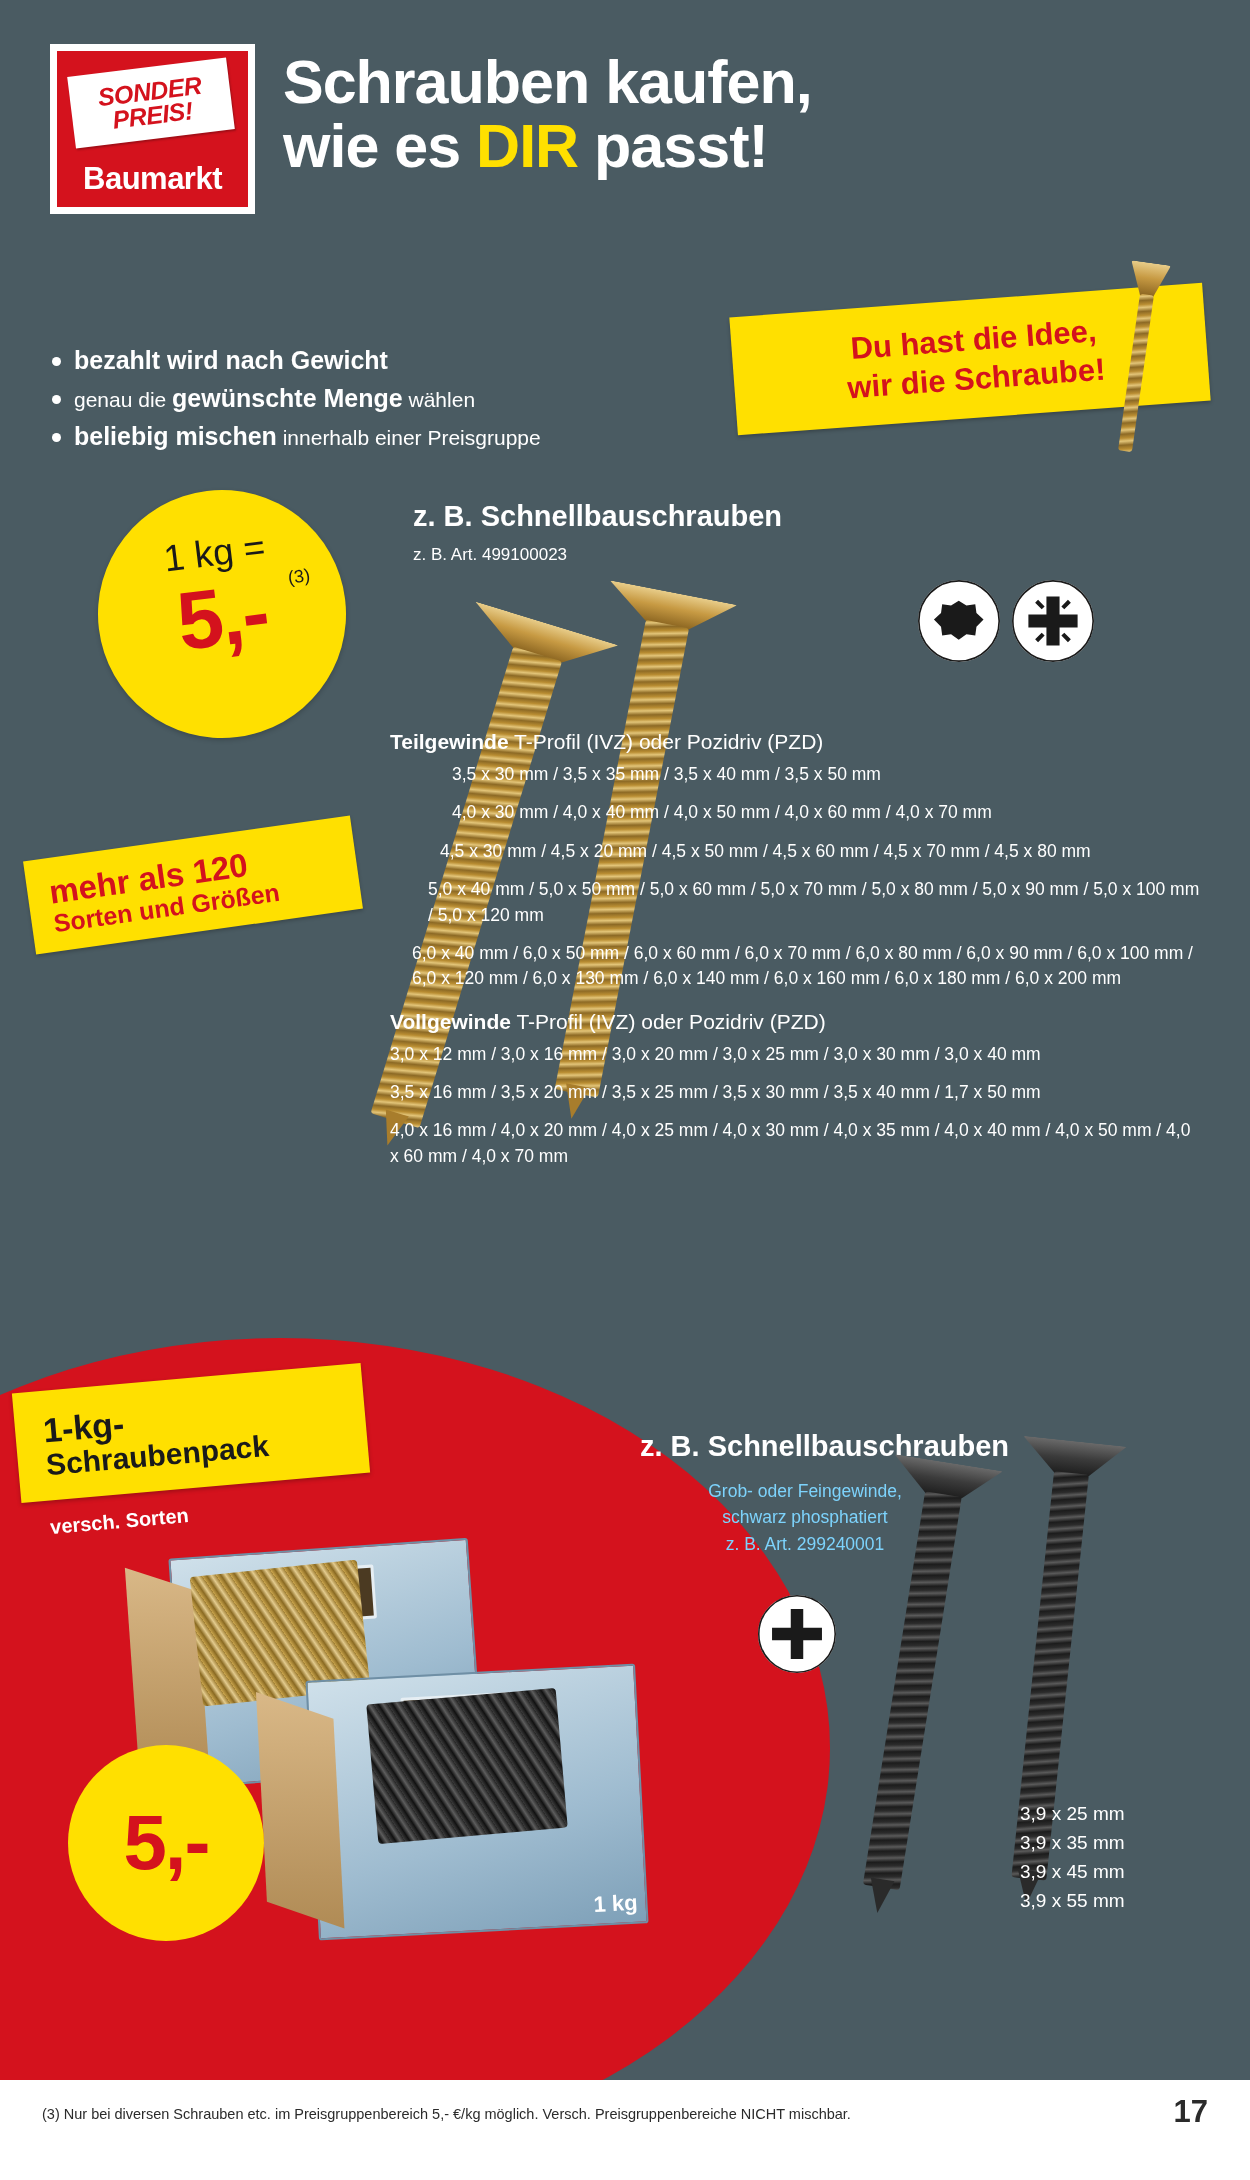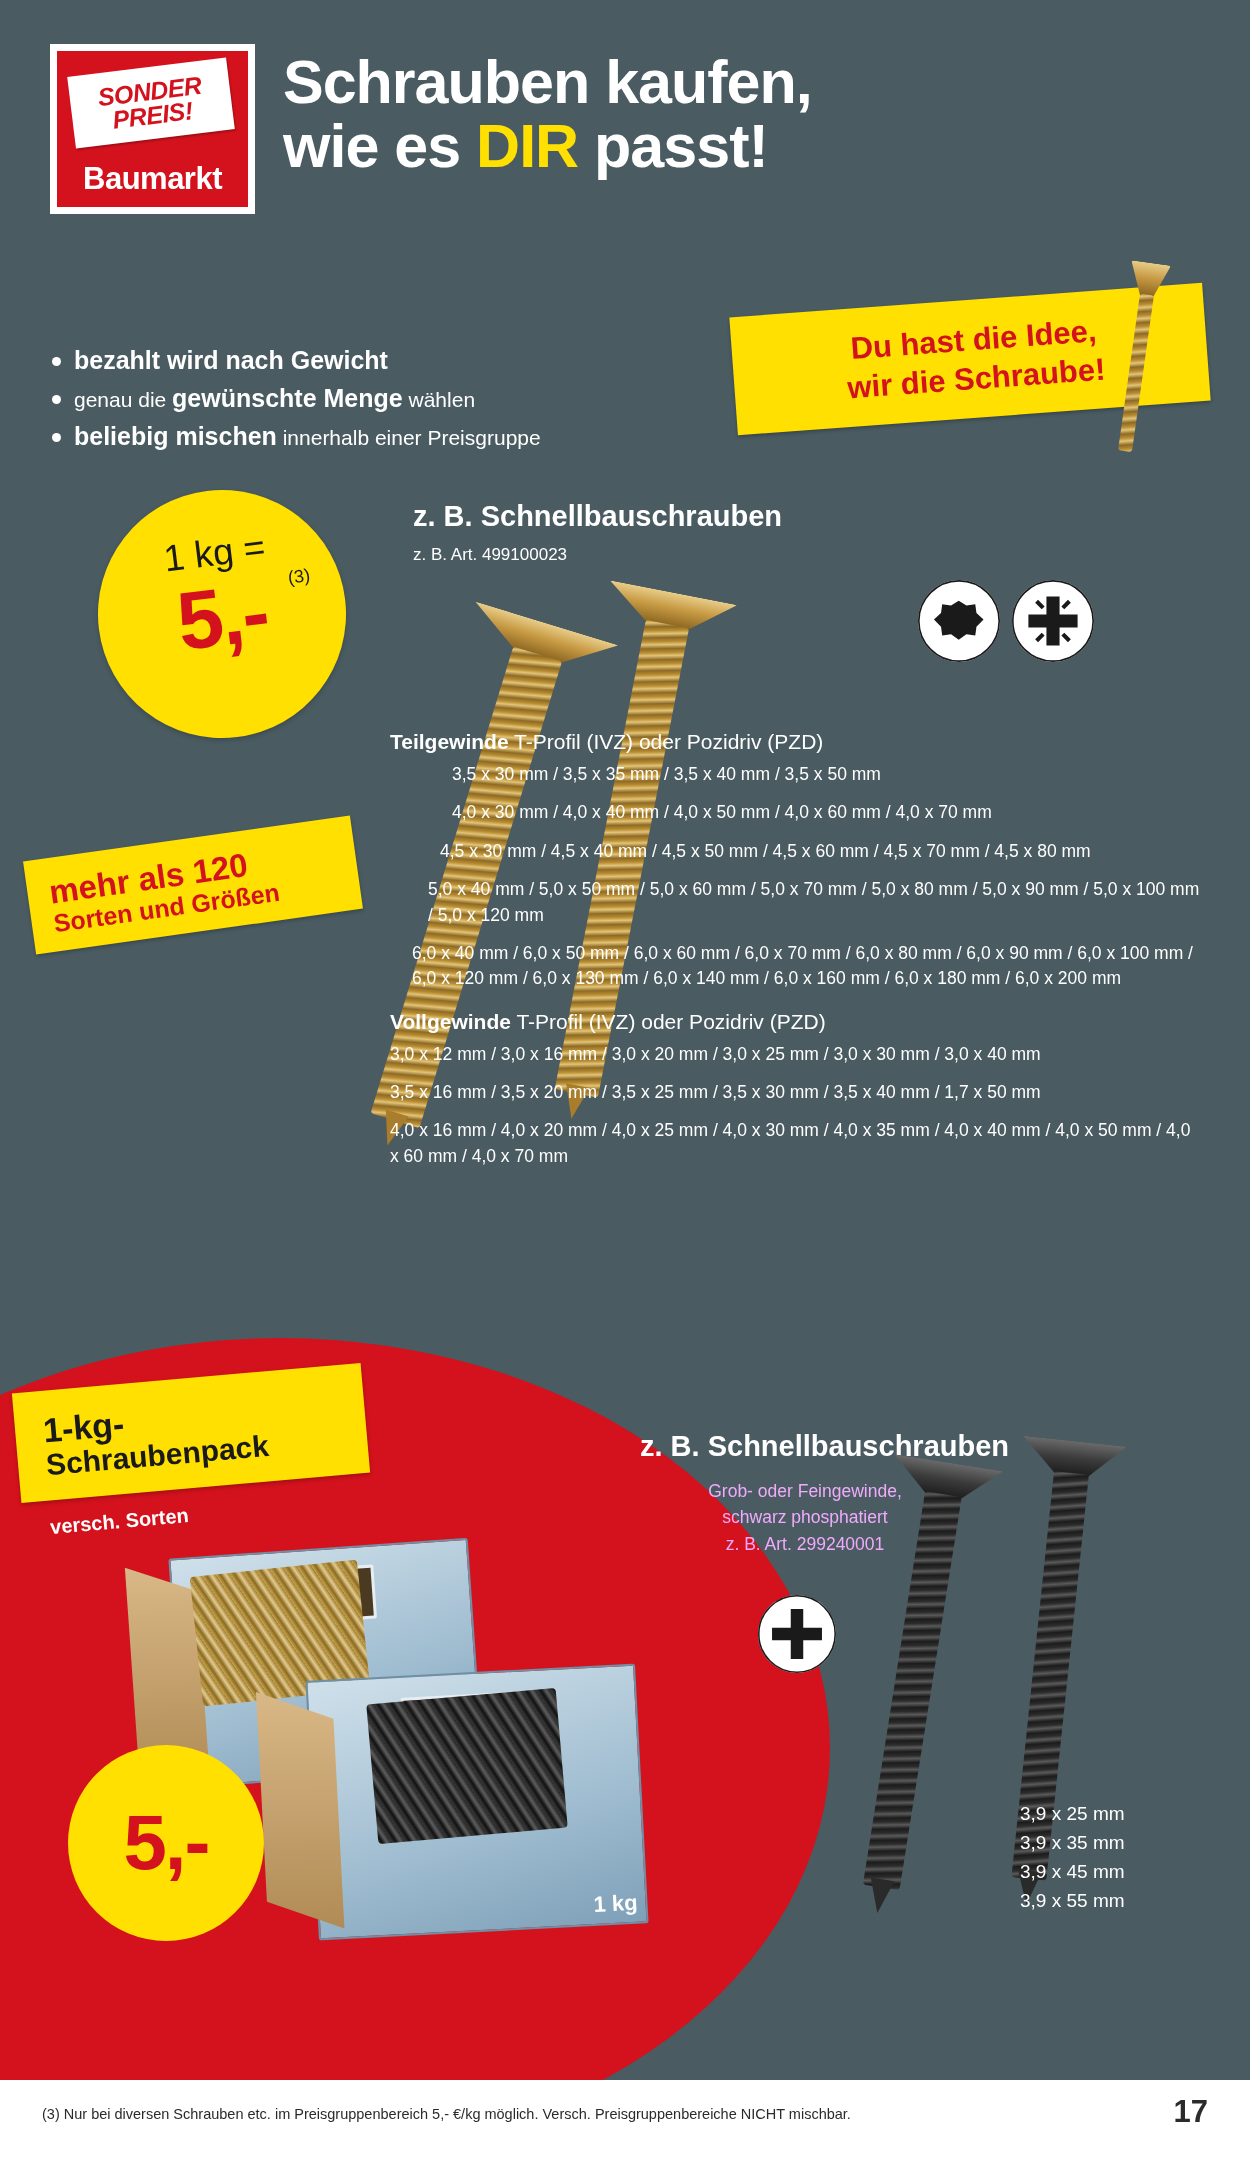--- a/index.html
+++ b/index.html
@@ -168,21 +168,21 @@
     position:absolute; left:0; top:52px; width:100%; text-align:center;
     color:#d4121d; font-size:78px; font-weight:bold; letter-spacing:-2px;
   }
   
   .p2-title {
     position:absolute; left:640px; top:1430px;
     color:#ffffff; font-size:29px; font-weight:bold;
   }
   .p2-sub {
     position:absolute; left:640px; top:1478px; width:330px;
-    color:#f0abfc; font-size:17.5px; line-height:1.5; text-align:center;
+    color:#7dd3fc; font-size:17.5px; line-height:1.5; text-align:center;
   }
   .p2-ic {
     position:absolute; left:758px; top:1595px;
     width:78px; height:78px; border-radius:50%; background:#ffffff;
   }
   .p2-sizes {
     position:absolute; left:1020px; top:1800px;
     color:#ffffff; font-size:19px; line-height:1.52;
   }
   
@@ -341,21 +341,21 @@
       </svg>
     </span>
   </div>
 
   <div class="specs">
     <div class="spec-head">
       <b>Teilgewinde</b><span> T-Profil (IVZ) oder Pozidriv (PZD)</span>
     </div>
     <div class="spec-grp indent1">3,5 x 30 mm / 3,5 x 35 mm / 3,5 x 40 mm / 3,5 x 50 mm</div>
     <div class="spec-grp indent2">4,0 x 30 mm / 4,0 x 40 mm / 4,0 x 50 mm / 4,0 x 60 mm / 4,0 x 70 mm</div>
-    <div class="spec-grp indent3">4,5 x 30 mm / 4,5 x 40 mm / 4,5 x 50 mm / 4,5 x 60 mm / 4,5 x 70 mm / 4,5 x 80 mm</div>
+    <div class="spec-grp indent3">4,5 x 30 mm / 4,5 x 20 mm / 4,5 x 50 mm / 4,5 x 60 mm / 4,5 x 70 mm / 4,5 x 80 mm</div>
     <div class="spec-grp indent4">5,0 x 40 mm / 5,0 x 50 mm / 5,0 x 60 mm / 5,0 x 70 mm / 5,0 x 80 mm / 5,0 x 90 mm / 5,0 x 100 mm / 5,0 x 120 mm</div>
     <div class="spec-grp indent5">6,0 x 40 mm / 6,0 x 50 mm / 6,0 x 60 mm / 6,0 x 70 mm / 6,0 x 80 mm / 6,0 x 90 mm / 6,0 x 100 mm / 6,0 x 120 mm / 6,0 x 130 mm / 6,0 x 140 mm / 6,0 x 160 mm / 6,0 x 180 mm / 6,0 x 200 mm</div>
 
     <div class="spec-head second-head">
       <b>Vollgewinde</b><span> T-Profil (IVZ) oder Pozidriv (PZD)</span>
     </div>
     <div class="spec-grp">3,0 x 12 mm / 3,0 x 16 mm / 3,0 x 20 mm / 3,0 x 25 mm / 3,0 x 30 mm / 3,0 x 40 mm</div>
     <div class="spec-grp">3,5 x 16 mm / 3,5 x 20 mm / 3,5 x 25 mm / 3,5 x 30 mm / 3,5 x 40 mm / 1,7 x 50 mm</div>
     <div class="spec-grp">4,0 x 16 mm / 4,0 x 20 mm / 4,0 x 25 mm / 4,0 x 30 mm / 4,0 x 35 mm / 4,0 x 40 mm / 4,0 x 50 mm / 4,0 x 60 mm / 4,0 x 70 mm</div>
   </div>

